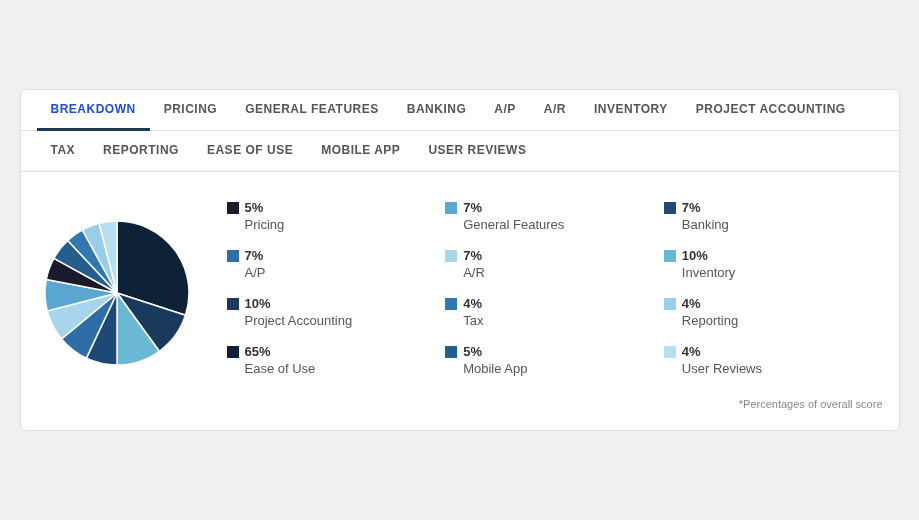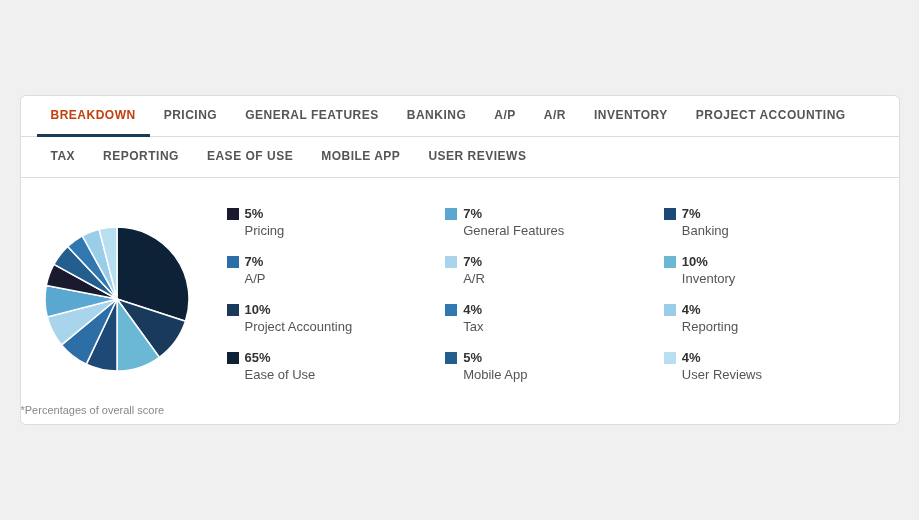--- a/index.html
+++ b/index.html
@@ -39,21 +39,21 @@
       font-weight: 600;
       color: #555;
       cursor: pointer;
       letter-spacing: 0.5px;
       text-transform: uppercase;
       white-space: nowrap;
       border-bottom: 3px solid transparent;
       margin-bottom: -1px;
     }
     .tab.active {
-      color: #c2410c;
+      color: #1d4ed8;
       border-bottom: 3px solid #1a3a5c;
     }
     .content-area {
       display: flex;
       padding: 20px 16px 10px 16px;
       gap: 10px;
     }
     .pie-container {
       width: 160px;
       flex-shrink: 0;
@@ -88,23 +88,24 @@
       font-weight: 600;
       color: #333;
     }
     .legend-label {
       font-size: 13px;
       color: #555;
       padding-left: 18px;
       margin-top: 2px;
     }
     .footer-note {
+      text-align: right;
       font-size: 11px;
       color: #888;
-      padding: 4px 16px 8px 0;
+      padding: 4px 16px 20px 0;
     }
   </style>
 </head>
 <body>
 
 <div class="card">
   <div class="tabs-row1" id="tabs-row1">
       <div class="tab active">BREAKDOWN</div>
       <div class="tab">PRICING</div>
       <div class="tab">GENERAL FEATURES</div>

